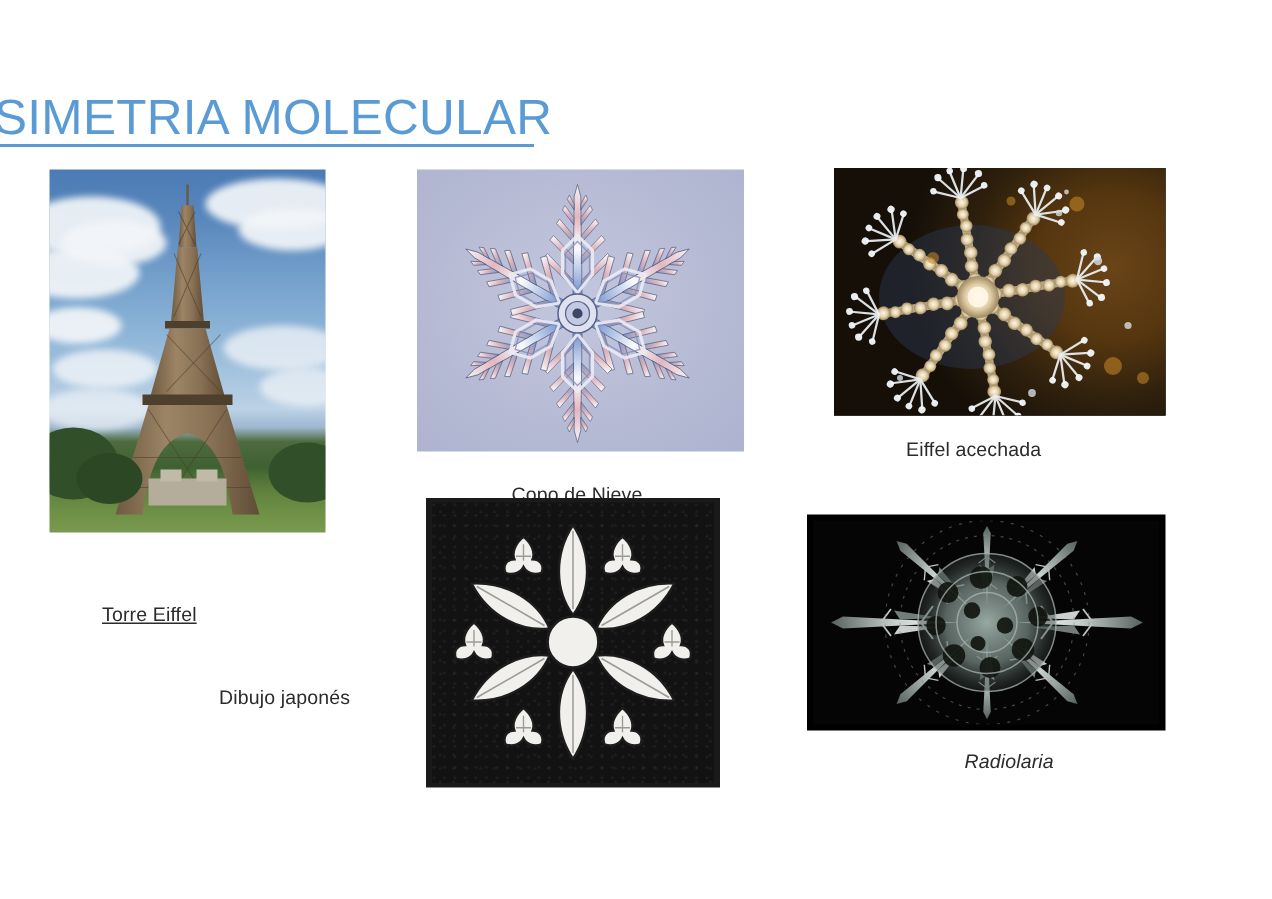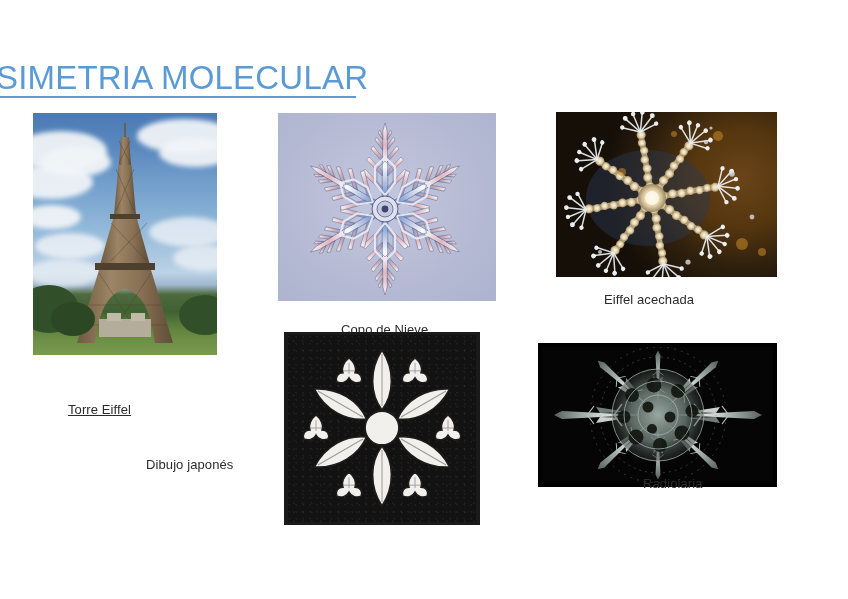--- a/index.html
+++ b/index.html
@@ -433,13 +433,13 @@
         </g>
 
         <g fill="none" stroke="#7f8c87" stroke-width="0.8" opacity="0.5">
           <circle r="58" stroke-dasharray="2 4"></circle>
           <circle r="68" stroke-dasharray="2 5"></circle>
         </g>
       </g>
     </svg>
   </div>
 </div>
-<div class="caption" style="left:643px; top:476px;">Radiolaria</div>
+<div class="caption" style="left:643px; top:500px;font-style:italic;">Radiolaria</div>
 
 </body></html>

